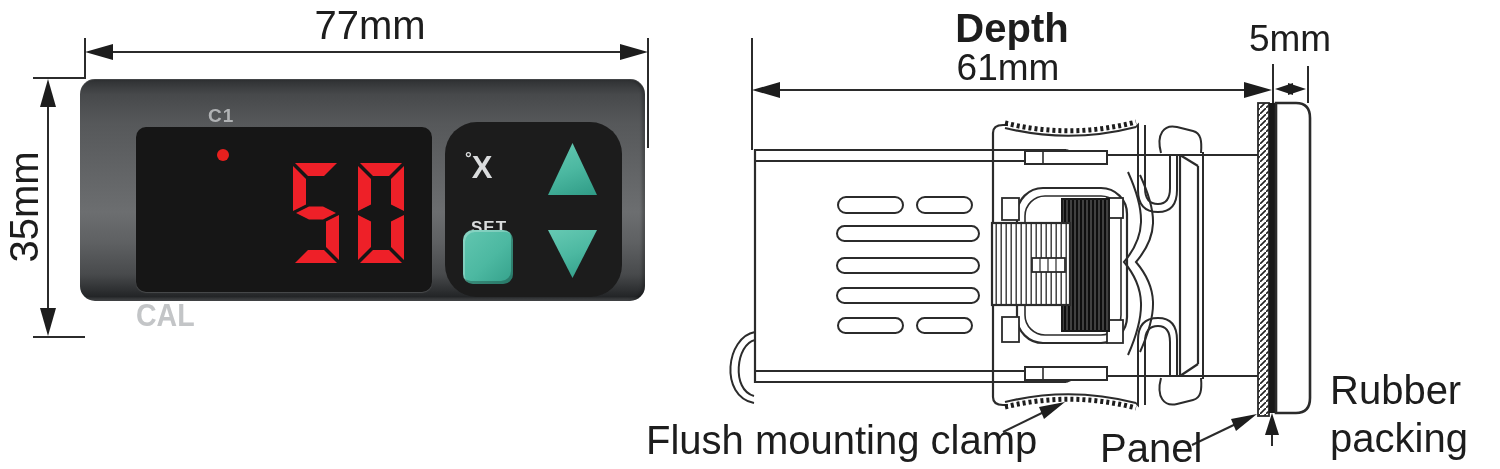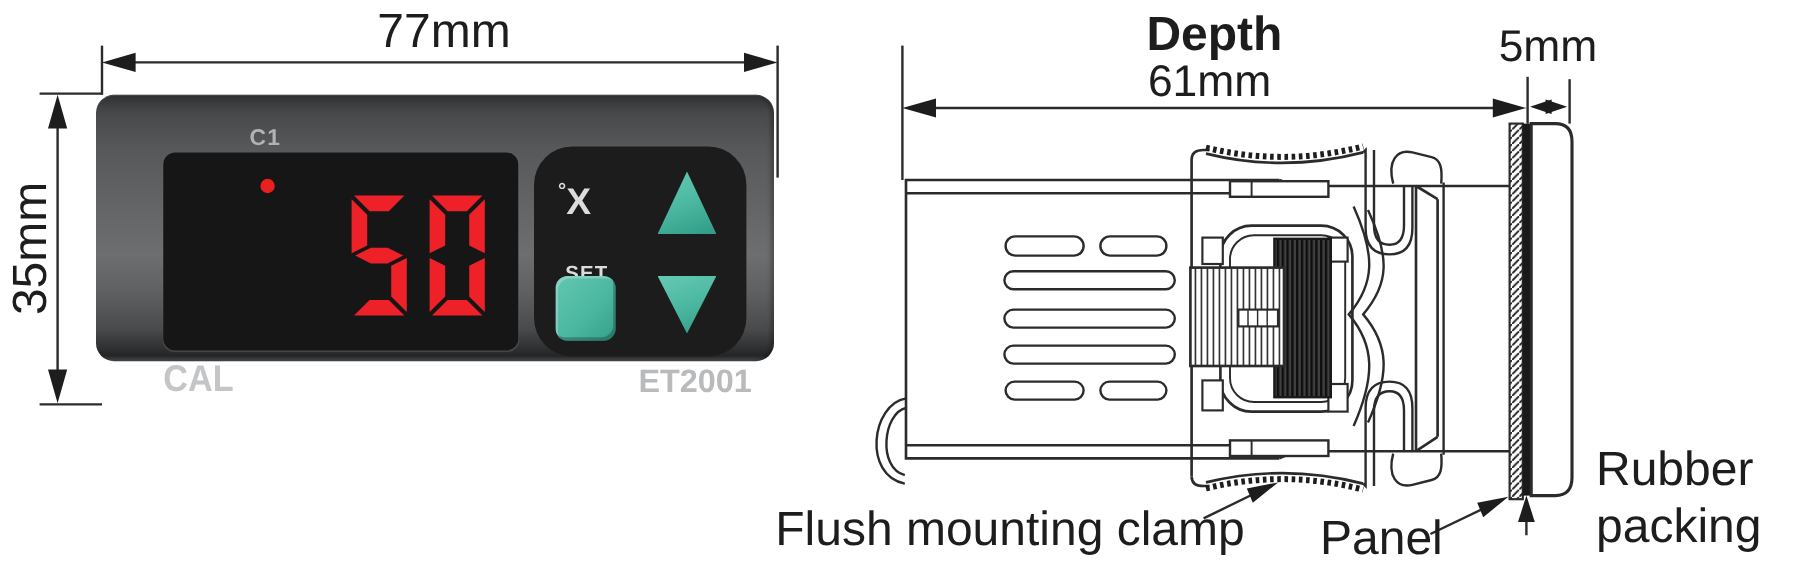--- a/index.html
+++ b/index.html
@@ -55,21 +55,20 @@
               <polygon points="2,100 44,100 31,87 15,87" fill="#ee2028"></polygon>
               <polygon points="0,52 0,97 13,84 13,58.5" fill="#ee2028"></polygon>
               <polygon points="0,3 0,48 13,41.5 13,16" fill="#ee2028"></polygon>
             </g>
           </g>
       </svg>
       <div class="led"></div>
     </div>
     <div class="c1">C1</div>
     <div class="brand">CAL</div>
-    <div class="model">ET2001</div>
 
     <div class="keypad">
       <div class="unit"><span class="deg">°</span><span>X</span></div>
       <div class="setlbl">SET</div>
       <button class="btn-set" aria-label="SET"></button>
       <button class="tri btn-up" aria-label="up"></button>
       <button class="tri btn-down" aria-label="down"></button>
     </div>
   </div>
 

